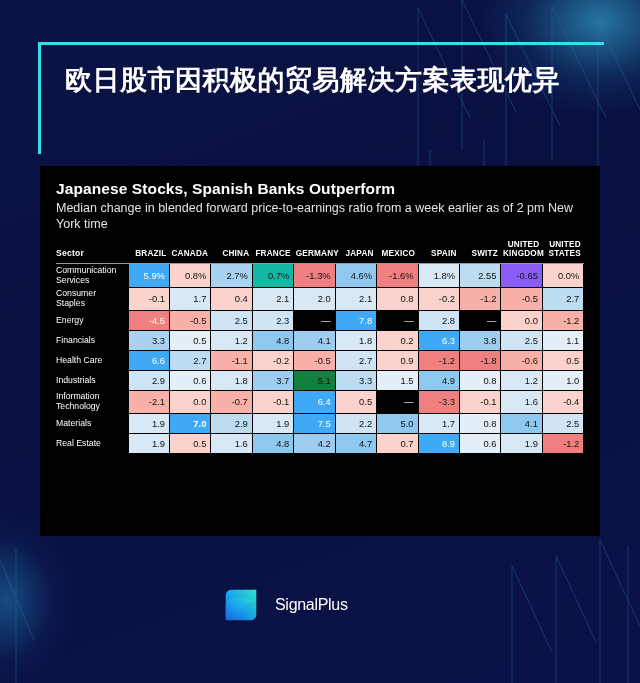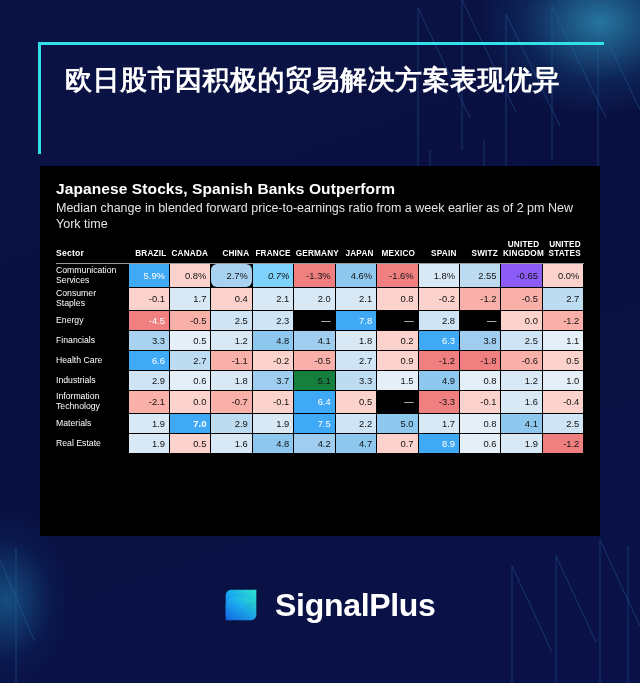--- a/index.html
+++ b/index.html
@@ -79,21 +79,21 @@
   }
   .src{font-size:10.5px;color:#e0e0e0;}
   .bbg{font-size:13px;font-weight:bold;color:#ffffff;letter-spacing:.1px;}
 
   
   .logo{
     position:absolute;left:218px;top:582px;display:flex;align-items:center;gap:11px;
   }
   .logo-mark{width:46px;height:46px;}
   .logo-text{
-    color:#ffffff;font-size:32px;font-weight:bold;letter-spacing:-.3px;
+    color:#ffffff;font-size:16px;font-weight:normal;letter-spacing:-.3px;
   }
 </style>
 </head>
 <body>
 
 <div id="page">
 
   <div class="lines">
     <svg width="640" height="683" viewBox="0 0 640 683" xmlns="http://www.w3.org/2000/svg">
       <g stroke="#2b6fae" stroke-width="1" fill="none" opacity="0.75">
@@ -143,22 +143,22 @@
           </tr>
         <tr class="borderrow">
           <th colspan="12"></th>
         </tr>
       </thead>
       <tbody id="tbody">
           <tr>
             <td class="sector">Communication Services</td>
             <td class="v lt" style="background: rgb(63, 169, 245);">5.9%</td>
             <td class="v" style="background: rgb(251, 211, 204);">0.8%</td>
-            <td class="v" style="background: rgb(169, 210, 240); border-radius: 6px;">2.7%</td>
-            <td class="v" style="background: #7dd3fc; font-style: italic;">0.7%</td>
+            <td class="v" style="background: rgb(169, 210, 240);">2.7%</td>
+            <td class="v" style="background: #14b8a6;">0.7%</td>
             <td class="v" style="background: rgb(240, 128, 128);">-1.3%</td>
             <td class="v" style="background: rgb(143, 200, 238);">4.6%</td>
             <td class="v" style="background: rgb(240, 128, 128);">-1.6%</td>
             <td class="v" style="background: rgb(216, 232, 245);">1.8%</td>
             <td class="v" style="background: rgb(189, 220, 242);">2.55</td>
             <td class="v" style="background: #8b5cf6;">-0.65</td>
             <td class="v" style="background: rgb(251, 211, 204);">0.0%</td>
           </tr>
           <tr>
             <td class="sector">Consumer Staples</td>

